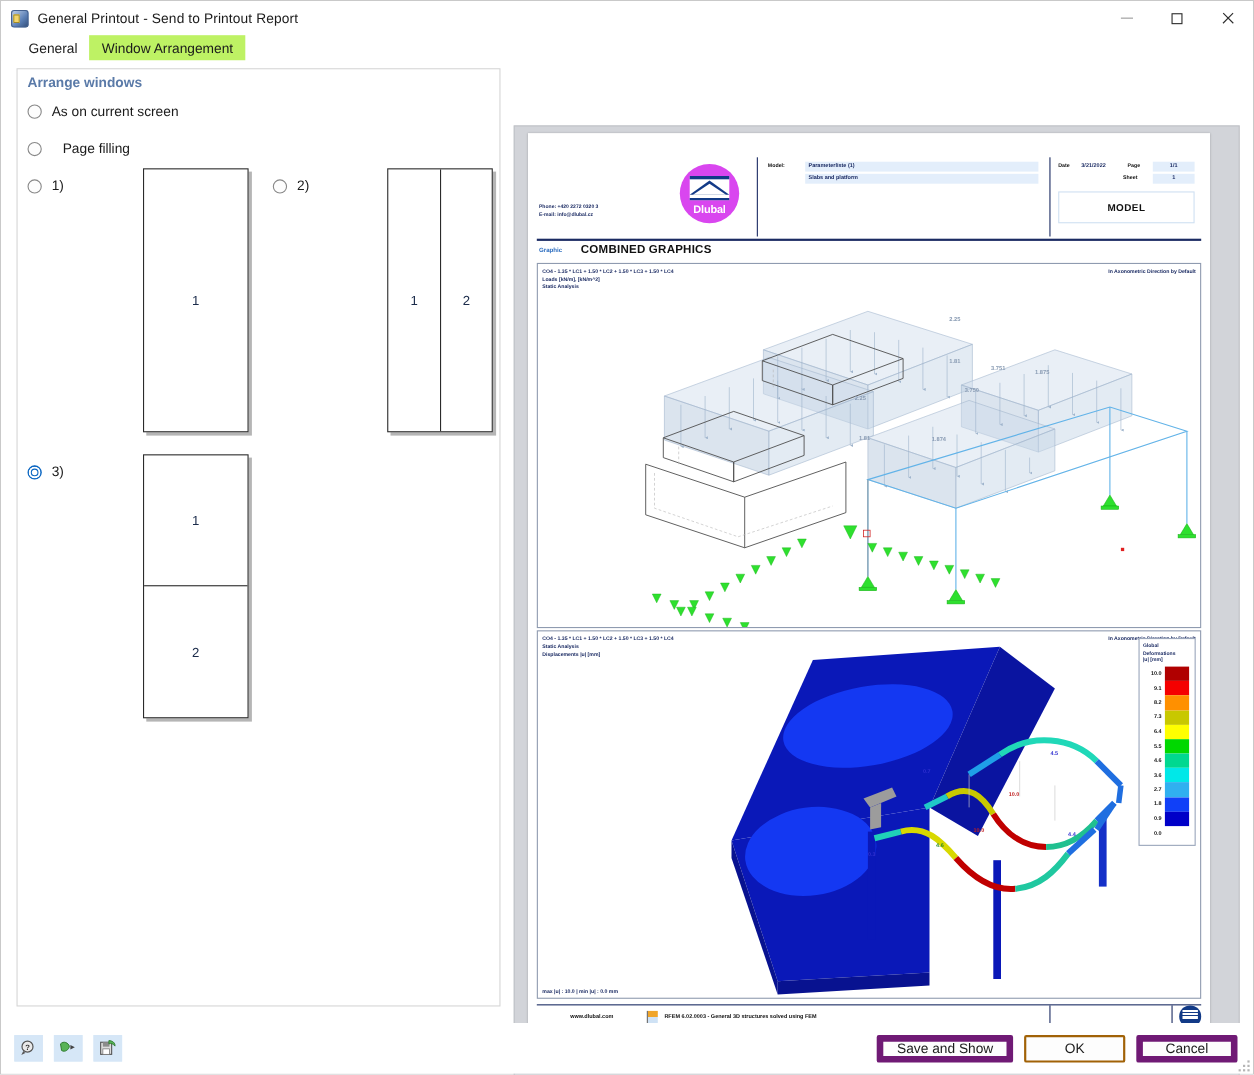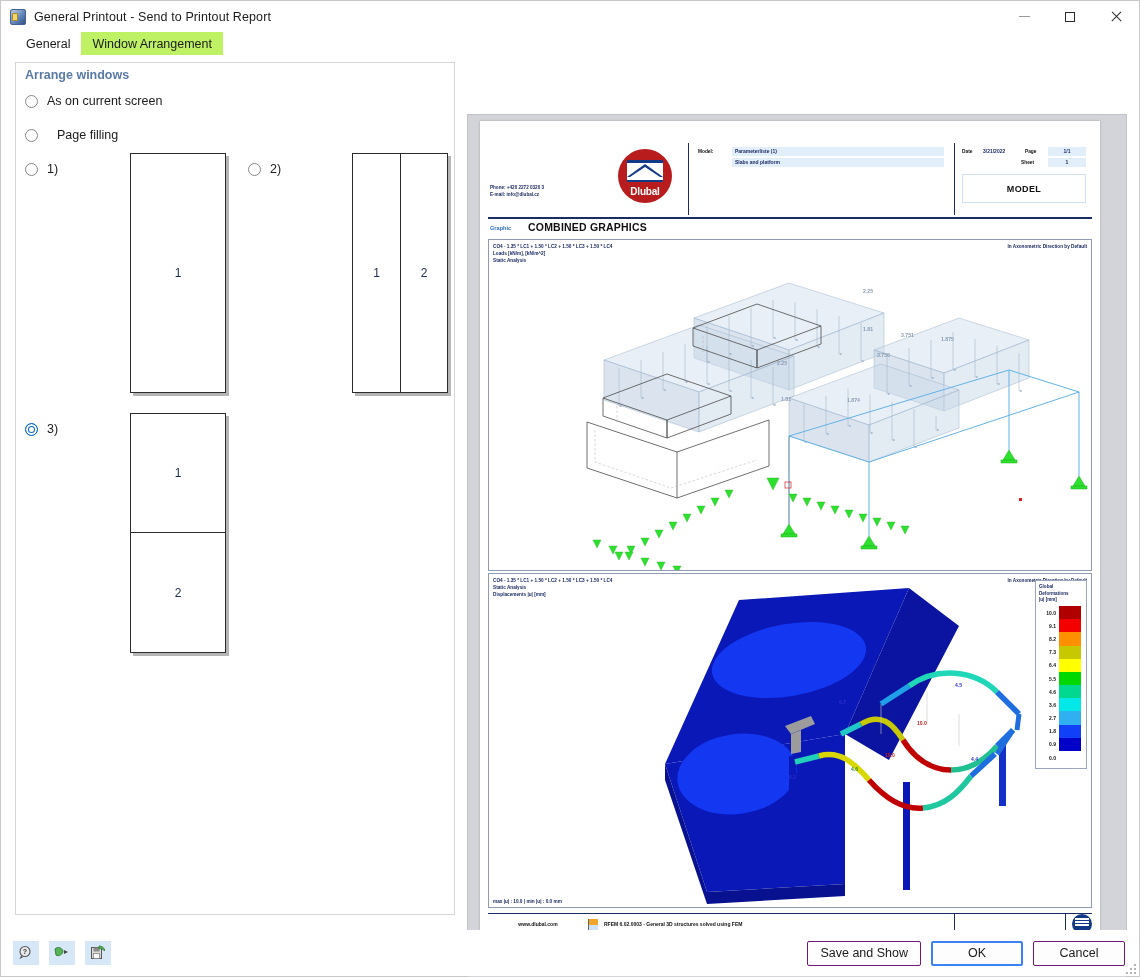--- a/index.html
+++ b/index.html
@@ -149,21 +149,21 @@
   }
   
   #rep-header { position: absolute; left: 8px; top: 22px; right: 8px; height: 72px; }
   #contact {
     position: absolute; left: 2px; top: 42px;
     font-size: 4.6px; color: #1b2b63; font-weight: 700; line-height: 1.45;
   }
   #logo {
     position: absolute; left: 130px; top: 6px;
     width: 54px; height: 54px; border-radius: 50%;
-    background: #b91c1c;
+    background: #d946ef;
     display: flex; align-items: flex-end; justify-content: center;
     overflow: hidden;
   }
   #logo-mark {
     position: absolute; left: 9px; top: 11px; width: 36px; height: 22px;
     background: #ffffff;
   }
   #logo-mark::before {
     content: ""; position: absolute; left: 0; top: 0; width: 36px; height: 3px; background: #123a87;
   }
@@ -278,26 +278,26 @@
   .tool-icon {
     width: 26px; height: 24px; margin-left: 10px;
     background: #d6e7f7; border: 1px solid #d6e7f7;
     display: flex; align-items: center; justify-content: center;
     cursor: default; position: relative;
   }
   .tool-icon:first-child { margin-left: 12px; }
   .dlg-btns { position: absolute; right: 14px; display: flex; gap: 10px; }
   .dlg-btn {
     height: 25px; min-width: 92px; padding: 0 12px;
-    background: #fdfdfd; border: 1px solid #701a75; border-radius: 2px;
+    background: #fdfdfd; border: 6px solid #701a75; border-radius: 2px;
     font-size: 12.5px; color: #1b1b1b;
     display: flex; align-items: center; justify-content: center;
     cursor: default;
   }
-  .dlg-btn.default { border: 2px solid #3b82f6; }
+  .dlg-btn.default { border: 2px solid #a16207; }
   #resize-grip {
     position: absolute; right: 2px; bottom: 1px; width: 12px; height: 12px;
   }
 </style>
 </head>
 <body>
 
 <div id="window">
 
   <div id="titlebar">

